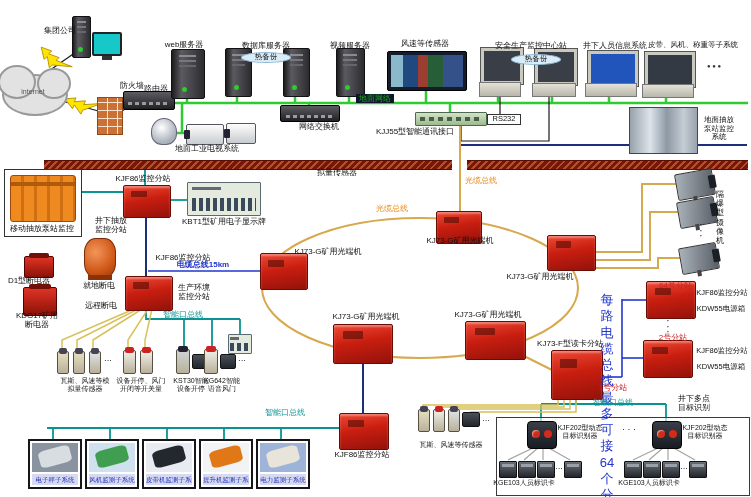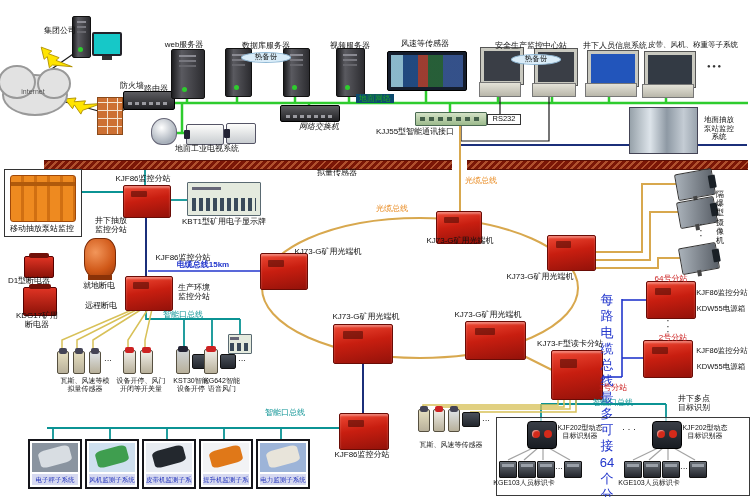--- a/index.html
+++ b/index.html
@@ -274,24 +274,24 @@
     <div class="lbl" style="left: 160px; top: 40px; width: 48px;">web服务器</div>
     <div class="lbl" style="left: 238px; top: 41px; width: 56px;">数据库服务器</div>
     <div class="lbl" style="left: 241px; top: 52px; width: 48px; font-size: 7.5px; background: rgb(217, 236, 248); border: 1px solid rgb(144, 184, 212); border-radius: 50%;">热备份</div>
     <div class="lbl" style="left: 326px; top: 41px; width: 48px;">视频服务器</div>
     <div class="lbl" style="left: 400px; top: 39px; width: 50px;">风速等传感器</div>
     <div class="lbl" style="left: 488px; top: 41px; width: 86px;">安全生产监控中心站</div>
     <div class="lbl" style="left: 511px; top: 54px; width: 48px; font-size: 7.5px; background: rgb(217, 236, 248); border: 1px solid rgb(144, 184, 212); border-radius: 50%;">热备份</div>
     <div class="lbl" style="left: 580px; top: 41px; width: 70px;">井下人员信息系统</div>
     <div class="lbl" style="left: 640px; top: 41px; width: 106px; font-size: 7.5px; font-family: Liberation Serif, serif;">皮带、风机、称重等子系统</div>
     <div class="lbl" style="left: 692px; top: 63px; width: 44px; font-size: 6px; color: rgb(51, 51, 51);">● ● ●</div>
-    <div class="lbl" style="left: 294px; top: 122px; width: 50px; font-style: italic;">网络交换机</div>
+    <div class="lbl" style="left: 294px; top: 122px; width: 50px;">网络交换机</div>
     <div class="lbl" style="left: 372px; top: 127px; width: 86px;">KJJ55型智能通讯接口</div>
     <div class="lbl" style="left: 487px; top: 114px; width: 32px; font-size: 7.5px; background: rgb(255, 255, 255); border: 1px solid rgb(51, 51, 51);">RS232</div>
-    <div class="lbl" style="left: 356px; top: 94px; width: 38px; color: rgb(31, 170, 31); background: #0c4a6e; text-align: center;">地面网络</div>
+    <div class="lbl" style="left: 356px; top: 94px; width: 38px; color: rgb(31, 170, 31); background: #0f172a; text-align: center;">地面网络</div>
     <div class="lbl" style="left: 170px; top: 144px; width: 74px;">地面工业电视系统</div>
     <div class="lbl" style="left: 698px; top: 116px; width: 42px; font-size: 7.5px;">地面抽放
 泵站监控
 系统</div>
     <div class="lbl" style="left: 316px; top: 168px; width: 42px;">拟量传感器</div>
     <div class="lbl" style="left: 463px; top: 176px; width: 36px; color: rgb(232, 135, 26);">光缆总线</div>
     <div class="lbl" style="left: 374px; top: 204px; width: 36px; color: rgb(232, 135, 26);">光缆总线</div>
     <div class="lbl" style="left: 110px; top: 174px; width: 66px;">KJF86监控分站</div>
     <div class="lbl" style="left: 88px; top: 216px; width: 46px;">井下抽放
 监控分站</div>
@@ -314,21 +314,21 @@
     <div class="lbl" style="left: 448px; top: 310px; width: 80px;">KJ73-G矿用光端机</div>
     <div class="lbl" style="left: 713px; top: 190px; width: 14px;">隔
 爆
 型
 摄
 像
 机</div>
     <div class="lbl" style="left: 696px; top: 222px; width: 10px; font-size: 10px; line-height: 0.55;">·
 ·
 ·</div>
-    <div class="lbl" style="left: 650px; top: 274px; width: 42px; color: rgb(204, 34, 34);">64号分站</div>
+    <div class="lbl" style="left: 650px; top: 281px; width: 42px; color: rgb(204, 34, 34); text-align: right;">64号分站</div>
     <div class="lbl" style="left: 694px; top: 289px; width: 56px; font-size: 7.5px;">KJF86监控分站</div>
     <div class="lbl" style="left: 696px; top: 305px; width: 50px; font-size: 7.5px;">KDW55电源箱</div>
     <div class="lbl" style="left: 654px; top: 333px; width: 38px; color: rgb(204, 34, 34);">2号分站</div>
     <div class="lbl" style="left: 694px; top: 347px; width: 56px; font-size: 7.5px;">KJF86监控分站</div>
     <div class="lbl" style="left: 696px; top: 363px; width: 50px; font-size: 7.5px;">KDW55电源箱</div>
     <div class="lbl" style="left: 663px; top: 318px; width: 10px; font-size: 10px; line-height: 0.55;">·
 ·
 ·</div>
     <div class="lbl" style="left: 597px; top: 292px; width: 20px; font-size: 13px; color: rgb(34, 54, 204); line-height: 1.25;">每路
 电缆

